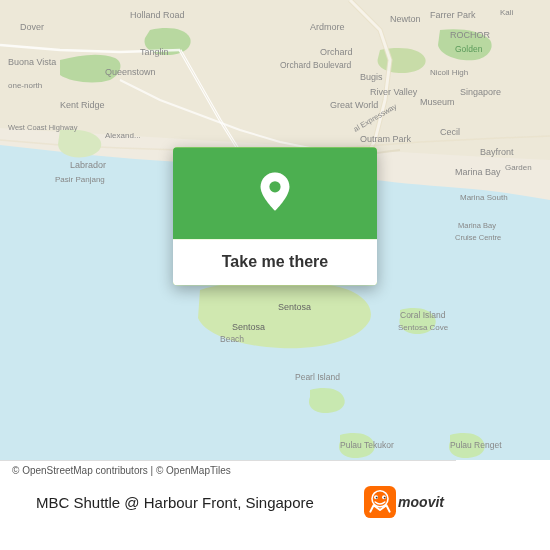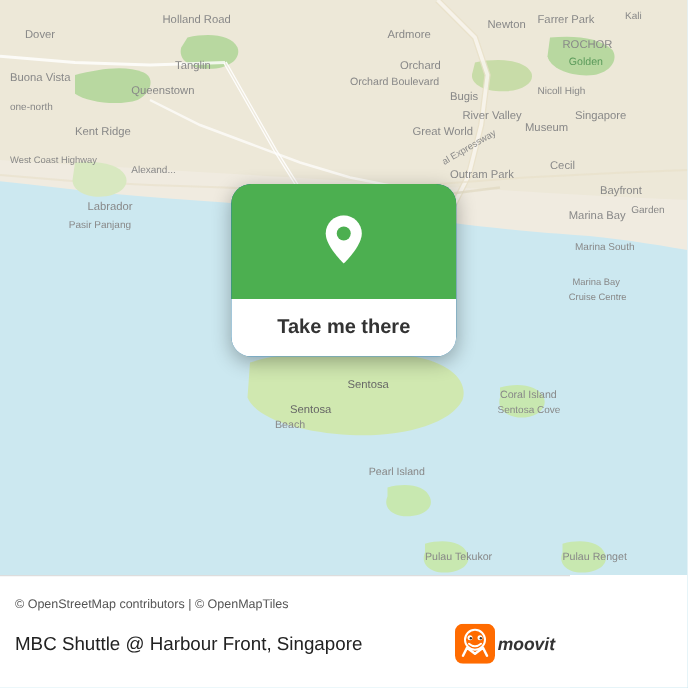--- a/index.html
+++ b/index.html
@@ -24,23 +24,23 @@
       width: 100%;
       height: 100%;
     }
 
     
     #location-popup {
       position: absolute;
       top: 50%;
       left: 50%;
       transform: translate(-50%, -60%);
-      width: 180px;
-      background: #0369a1;
-      border-radius: 16px;
+      width: 204px;
+      background: #bef264;
+      border-radius: 4px;
       box-shadow: 0 4px 15px rgba(0,0,0,0.3);
       overflow: hidden;
       cursor: pointer;
     }
 
     #popup-icon-area {
       background: #4CAF50;
       display: flex;
       align-items: center;
       justify-content: center;
@@ -66,40 +66,40 @@
     }
 
     
     #bottom-bar {
       width: 456px;
       height: 90px;
       background: white;
       border-top: 1px solid #ddd;
       display: flex;
       flex-direction: column;
-      justify-content: center;
     }
 
     #attribution-row {
       padding: 4px 12px;
       font-size: 10px;
       color: #555;
     }
 
     #location-row {
       padding: 6px 12px;
       display: flex;
       align-items: center;
       justify-content: space-between;
     }
 
     #location-name {
       font-size: 15px;
       font-weight: 500;
       color: #222;
+      margin-left: 24px;
     }
 
     #moovit-logo {
       display: flex;
       align-items: center;
       gap: 2px;
     }
 
     #moovit-icon {
       width: 32px;

